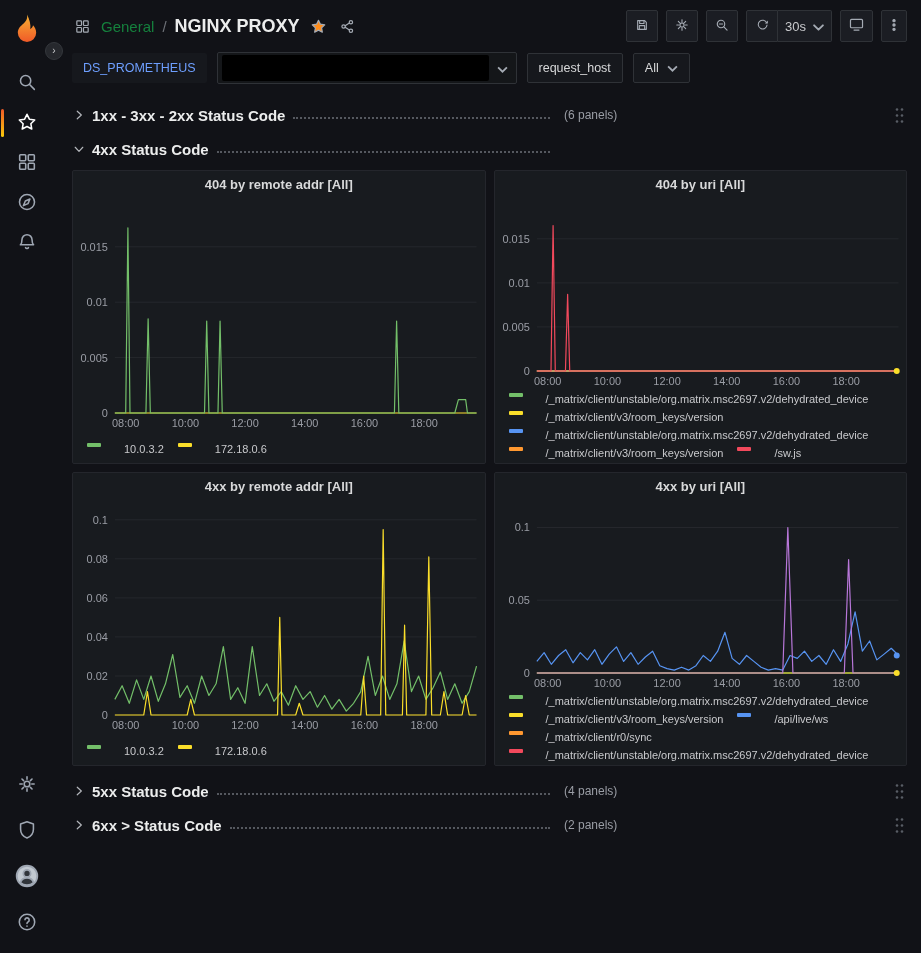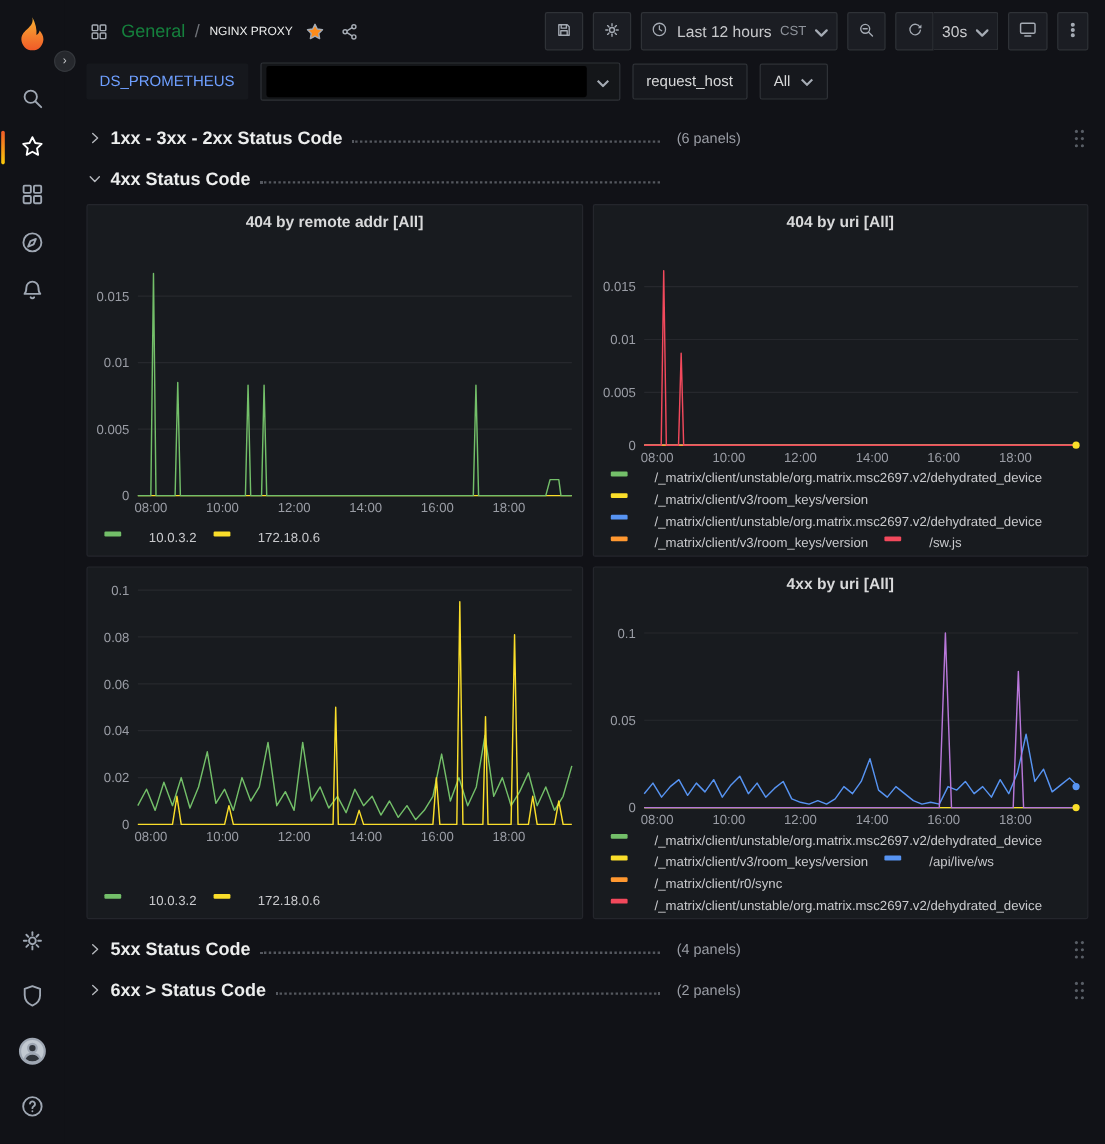--- a/index.html
+++ b/index.html
@@ -27,21 +27,21 @@
       background:#26282d;border:1px solid #34373c;color:#c7c9cc;font-size:10px;line-height:16px;
       text-align:center;cursor:pointer;z-index:10}
 
   
   .main{flex:1;display:flex;flex-direction:column;min-width:0}
   .topnav{height:52px;display:flex;align-items:center;padding:0 14px 0 18px;gap:8px;flex:none}
   .tn-left{display:flex;align-items:center;gap:8px;flex:1;min-width:0}
   .tn-left svg,.tn-right svg{stroke:#a5abb4;fill:none;stroke-width:1.7;stroke-linecap:round;stroke-linejoin:round}
   .crumb-section{color:#15803d;font-size:15px;cursor:pointer}
   .crumb-sep{color:#6f7278;font-size:15px}
-  .crumb-title{color:#eceded;font-size:10px;font-weight:400}
+  .crumb-title{color:#eceded;font-size:18px;font-weight:700}
   .plain-ic{background:none;border:none;padding:2px;display:flex;align-items:center;cursor:pointer}
   .tn-right{display:flex;align-items:center;gap:8px}
   .btn{height:32px;min-width:32px;display:flex;align-items:center;justify-content:center;
        background:#1b1d23;border:1px solid #2f3237;border-radius:2px;color:#c8c9cc;
        gap:7px;padding:0 7px;cursor:pointer;font-size:13px;white-space:nowrap}
   .btn .tz{font-size:11px;color:#8e939b}
   .group{display:flex}
   .group .btn:first-child{border-radius:2px 0 0 2px}
   .group .btn:last-child{border-left:none;border-radius:0 2px 2px 0}
   .kebab{padding:0 4px;min-width:26px}
@@ -231,35 +231,20 @@
             <svg width="16" height="16" viewBox="0 0 24 24">
                 <circle cx="12" cy="12" r="3.1"></circle>
                 <line x1="17.2" y1="12" x2="19.8" y2="12"></line>
                 <line x1="4.2" y1="12" x2="6.8" y2="12"></line>
                 <line x1="12" y1="17.2" x2="12" y2="19.8"></line>
                 <line x1="12" y1="4.2" x2="12" y2="6.8"></line>
                 <line x1="15.7" y1="15.7" x2="17.5" y2="17.5"></line>
                 <line x1="6.5" y1="6.5" x2="8.3" y2="8.3"></line>
                 <line x1="15.7" y1="8.3" x2="17.5" y2="6.5"></line>
                 <line x1="6.5" y1="17.5" x2="8.3" y2="15.7"></line>
-              </svg>
-          </span>
-        </button>
-        <button class="btn">
-          <span>
-            <svg width="15" height="15" viewBox="0 0 24 24">
-                <circle cx="12" cy="12" r="8.2"></circle>
-                <path d="M12 7.4V12l3.1 1.8"></path>
-              </svg>
-          </span>
-          <span>Last 12 hours</span>
-          <span class="tz">CST</span>
-          <span>
-            <svg width="11" height="7" viewBox="0 0 10 6">
-                <path d="M1 1l4 4 4-4"></path>
               </svg>
           </span>
         </button>
         <button class="btn">
           <span>
             <svg width="16" height="16" viewBox="0 0 24 24">
                 <circle cx="10.5" cy="10.5" r="5.6"></circle>
                 <line x1="14.8" y1="14.8" x2="19.6" y2="19.6"></line>
                 <line x1="8" y1="10.5" x2="13" y2="10.5"></line>
               </svg>
@@ -435,20 +420,21 @@
                 <i style="background: rgb(255, 152, 48);"></i>
                 <span>/_matrix/client/v3/room_keys/version</span>
               </span>
               <span class="li">
                 <i style="background: rgb(242, 73, 92);"></i>
                 <span>/sw.js</span>
               </span>
             </div>
         </section>
         <section class="panel">
+          <h3>4xx by remote addr [All]</h3>
           <svg class="chart" height="232" viewBox="0 0 413 232" preserveAspectRatio="none">
               <line x1="42" x2="405" y1="214.0" y2="214.0" stroke="rgba(204,204,220,0.08)" stroke-width="1"></line>
               <text x="35" y="218.0" text-anchor="end" class="tick">0</text>
               <line x1="42" x2="405" y1="175.0" y2="175.0" stroke="rgba(204,204,220,0.08)" stroke-width="1"></line>
               <text x="35" y="179.0" text-anchor="end" class="tick">0.02</text>
               <line x1="42" x2="405" y1="135.9" y2="135.9" stroke="rgba(204,204,220,0.08)" stroke-width="1"></line>
               <text x="35" y="139.9" text-anchor="end" class="tick">0.04</text>
               <line x1="42" x2="405" y1="96.9" y2="96.9" stroke="rgba(204,204,220,0.08)" stroke-width="1"></line>
               <text x="35" y="100.9" text-anchor="end" class="tick">0.06</text>
               <line x1="42" x2="405" y1="57.8" y2="57.8" stroke="rgba(204,204,220,0.08)" stroke-width="1"></line>

